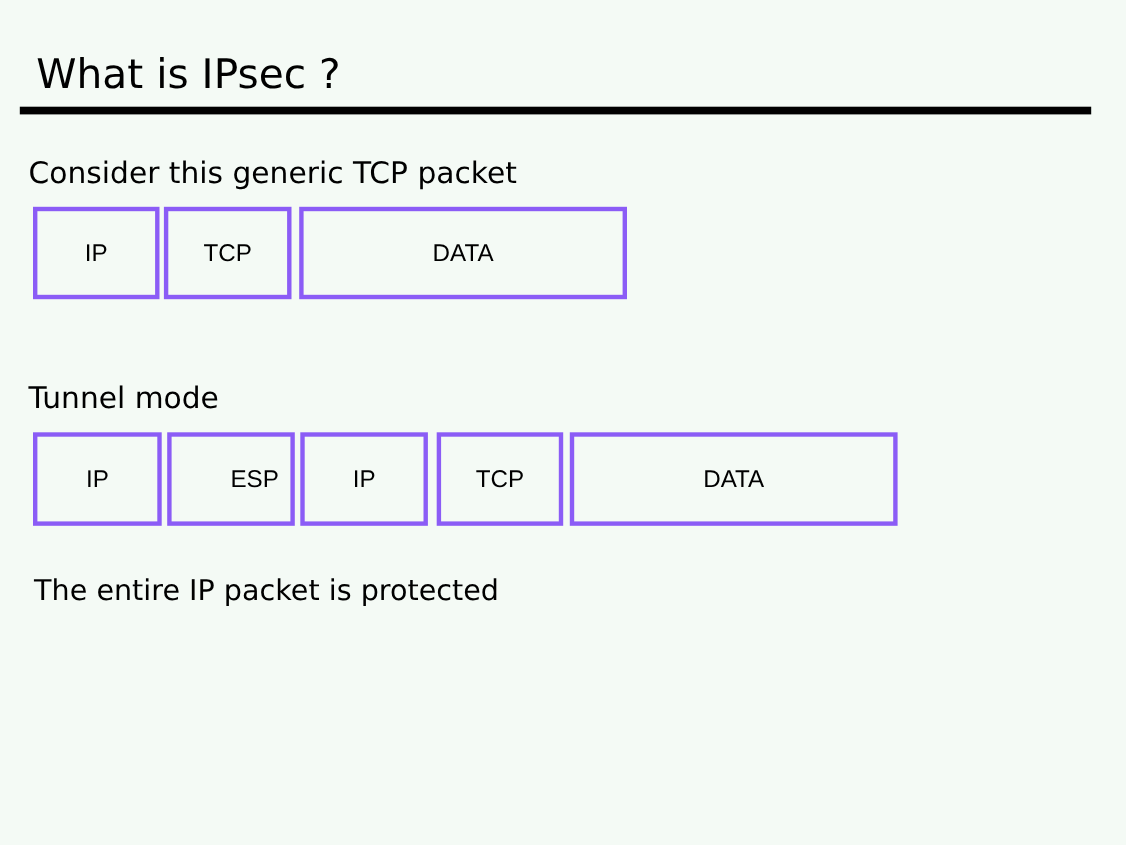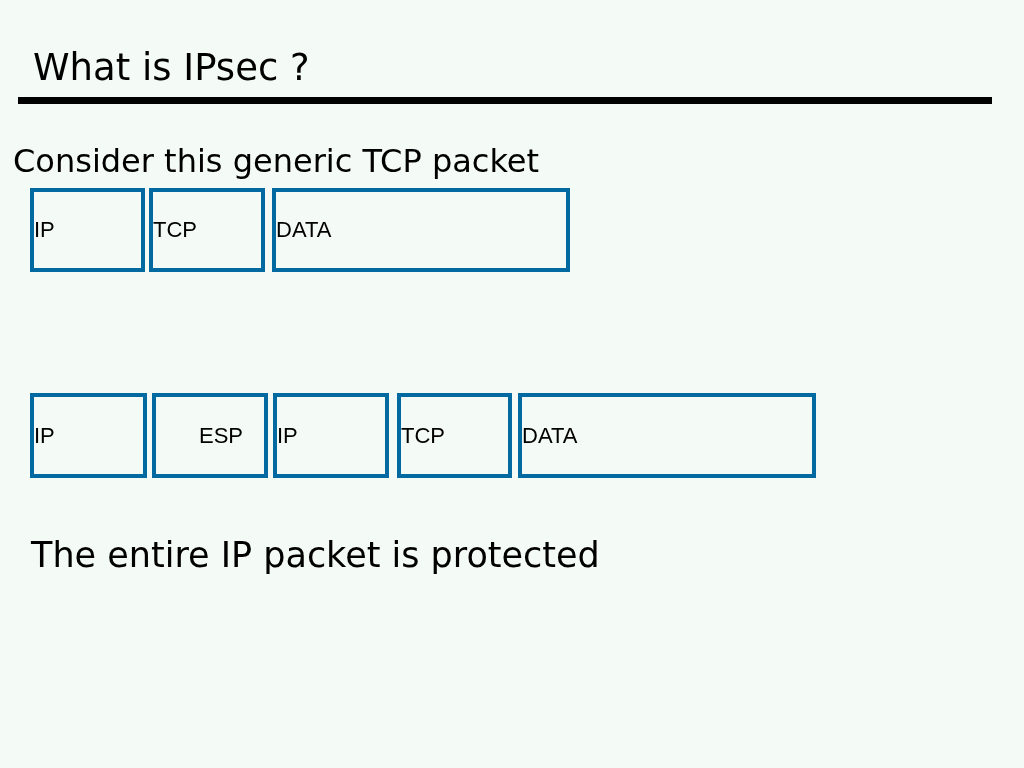--- a/index.html
+++ b/index.html
@@ -28,41 +28,41 @@
   .title-rule {
     position: absolute;
     left: 18px;
     top: 97px;
     width: 974px;
     height: 7px;
     background: #000;
   }
   .heading {
     position: absolute;
-    left: 13px;
-    font-size: 32px;
+    left: 26px;
+    font-size: 27px;
     line-height: 1.2;
   }
   .heading-1 { top: 142px; }
   .heading-2 { top: 347px; }
   .note {
     position: absolute;
     left: 31px;
-    top: 534px;
-    font-size: 35px;
+    top: 522px;
+    font-size: 26px;
     line-height: 1.2;
   }
   .pbox {
     position: absolute;
     box-sizing: border-box;
-    border: 4px solid #0369a1;
+    border: 4px solid #8b5cf6;
     background: #f4faf5;
     display: flex;
     align-items: center;
-    justify-content: flex-start;
+    justify-content: center;
   }
   .pbox-label {
     font-family: "Liberation Sans", sans-serif;
     font-size: 22px;
     color: #000;
   }
 </style>
 </head>
 <body>
 
@@ -79,20 +79,21 @@
       <span class="pbox-label">IP</span>
     </div>
     <div class="pbox" style="left:149px; top:188px; width:116px; height:84px;">
       <span class="pbox-label">TCP</span>
     </div>
     <div class="pbox" style="left:272px; top:188px; width:298px; height:84px;">
       <span class="pbox-label">DATA</span>
     </div>
   </div>
 
+  <div class="heading heading-2">Tunnel mode</div>
 
   <div>
     <div class="pbox" style="left:30px;  top:393px; width:117px; height:85px;">
       <span class="pbox-label">IP</span>
     </div>
     <div class="pbox" style="left:152px; top:393px; width:116px; height:85px;padding-left:43px;">
       <span class="pbox-label">ESP</span>
     </div>
     <div class="pbox" style="left:273px; top:393px; width:116px; height:85px;">
       <span class="pbox-label">IP</span>

